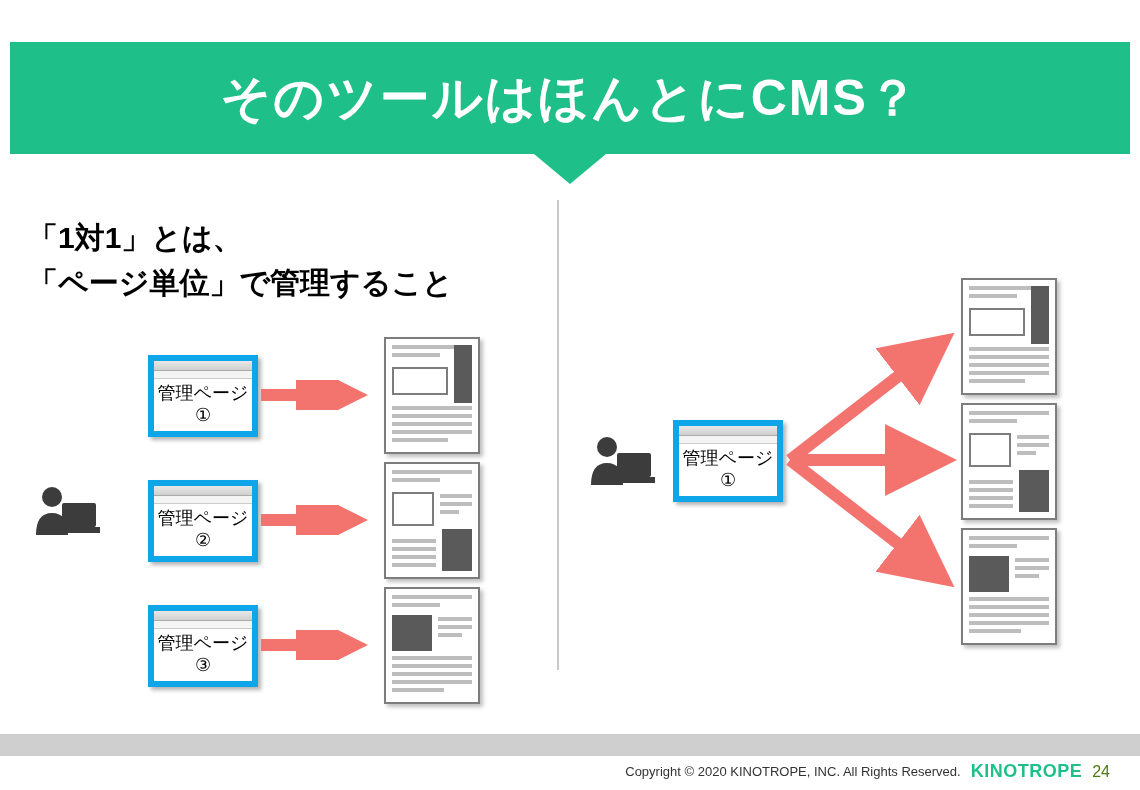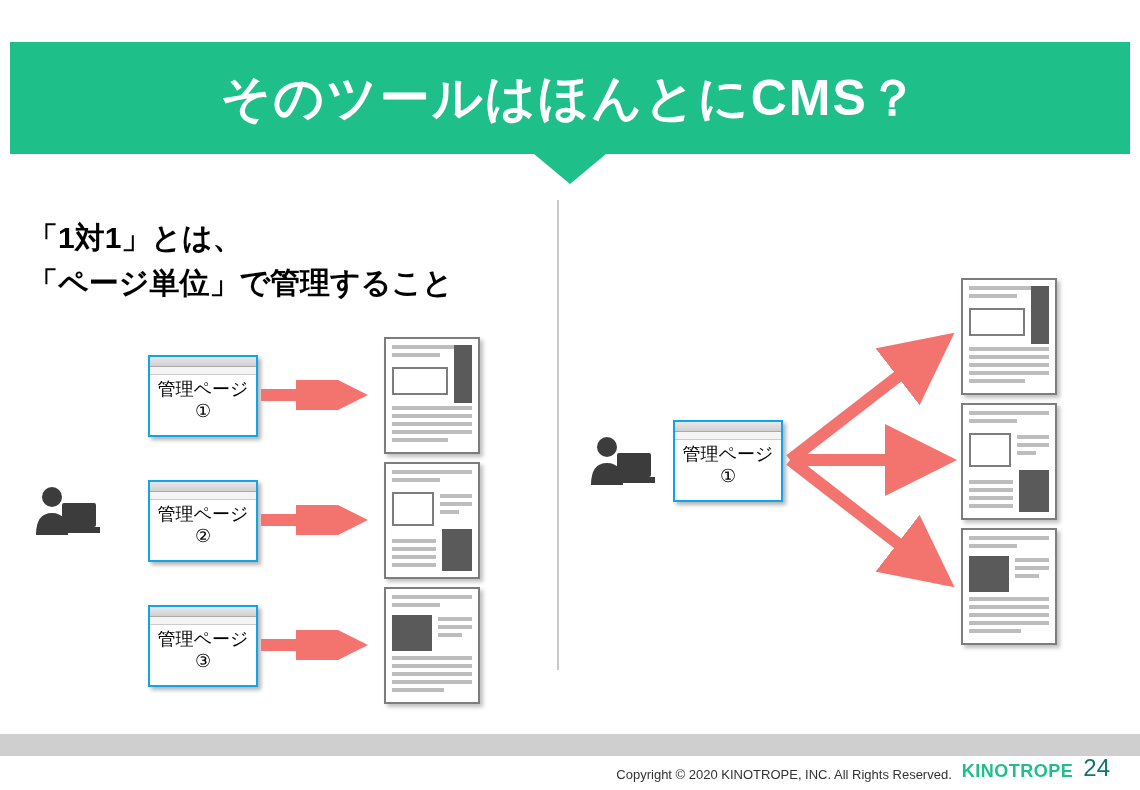--- a/index.html
+++ b/index.html
@@ -72,21 +72,21 @@
 
   
   .user-svg { position:absolute; }
 
   
   .admin-win {
     position: absolute;
     width: 110px;
     height: 82px;
     background: #fff;
-    border: 2px solid #0ea5e9;
+    border: 6px solid #0ea5e9;
     box-shadow: 3px 3px 4px rgba(0,0,0,0.3);
   }
   .admin-win .titlebar {
     height: 10px;
     background: linear-gradient(#e8e8e8,#d0d0d0);
     border-bottom: 1px solid #aaa;
   }
   .admin-win .toolbar {
     height: 8px;
     background: #f4f4f4;
@@ -134,32 +134,32 @@
     height: 22px;
     background: #cfcfcf;
   }
   .footer-text {
     position: absolute;
     right: 30px;
     bottom: 8px;
     font-size: 13px;
     color: #333;
     display: flex;
-    align-items: flex-end;
+    align-items: center;
     gap: 10px;
   }
   .brand {
     font-weight: 900;
     color: #1fbf89;
     font-size: 18px;
     letter-spacing: 0.5px;
   }
   .pagenum {
-    color: #0f766e;
-    font-size: 24px;
+    color: #4d7c0f;
+    font-size: 16px;
   }
 </style>
 </head>
 <body>
 
 <div class="title-band">
   <h1>そのツールはほんとにCMS？</h1>
 </div>
 <div class="title-arrow"></div>
 

